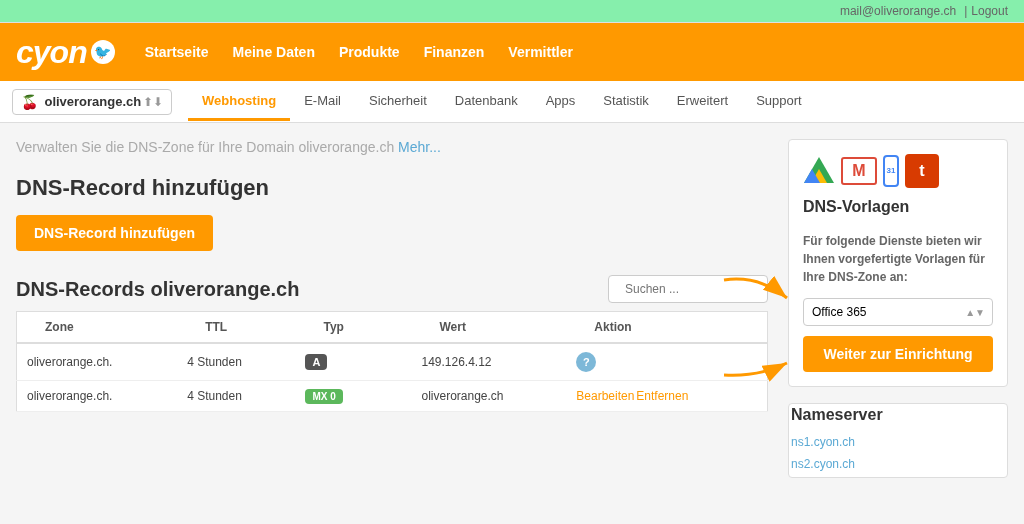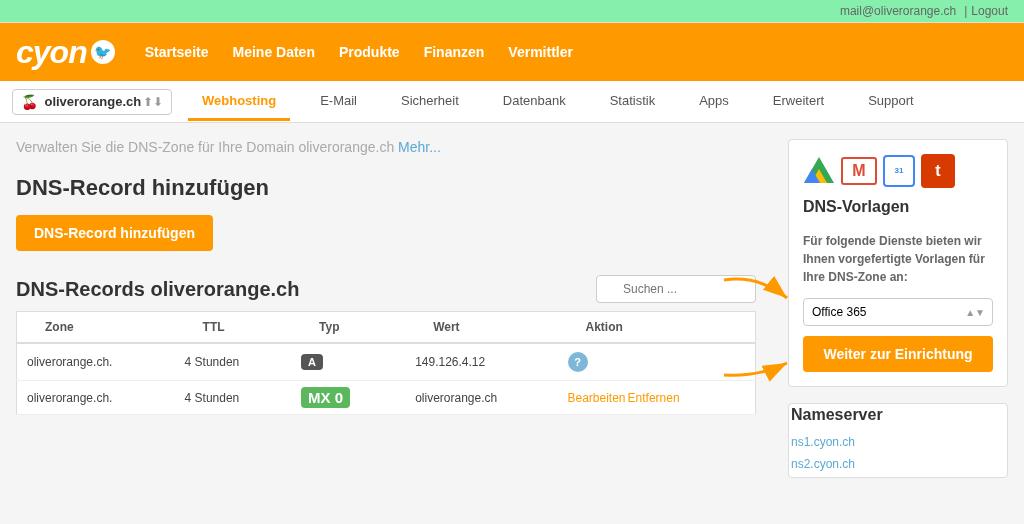--- a/index.html
+++ b/index.html
@@ -79,41 +79,41 @@
       margin-right: 16px;
       min-width: 160px;
       background: white;
     }
     .domain-cherry { margin-right: 6px; font-size: 14px; }
     .domain-name { font-size: 13px; font-weight: bold; color: #333; flex: 1; }
     .domain-arrow { color: #999; font-size: 12px; }
 
     .tab-nav {
       display: flex;
-      gap: 16px;
+      gap: 0;
     }
     .tab-item {
       padding: 10px 14px;
       font-size: 13px;
       color: #555;
       cursor: pointer;
       border-bottom: 3px solid transparent;
       white-space: nowrap;
     }
     .tab-item.active {
       color: #f90;
       border-bottom: 3px solid #f90;
       font-weight: bold;
     }
 
     
     .content {
       display: flex;
       padding: 16px;
-      gap: 32px;
+      gap: 20px;
       background: #f5f5f5;
     }
 
     .main-content {
       flex: 1;
     }
 
     .intro-text {
       color: #aaa;
       font-size: 14px;
@@ -149,21 +149,21 @@
       align-items: center;
       justify-content: space-between;
       margin-bottom: 8px;
     }
     .records-title {
       font-size: 20px;
       font-weight: bold;
       color: #333;
     }
     .search-input {
-      padding: 6px 26px;
+      padding: 6px 16px;
       border: 1px solid #ccc;
       border-radius: 4px;
       font-size: 12px;
       color: #aaa;
       width: 160px;
     }
 
     .records-table {
       width: 100%;
       border-collapse: collapse;
@@ -193,21 +193,21 @@
       border-radius: 4px;
       font-weight: bold;
       font-size: 11px;
     }
     .type-badge-mx {
       background: #5cb85c;
       color: white;
       padding: 2px 7px;
       border-radius: 4px;
       font-weight: bold;
-      font-size: 15px;
+      font-size: 10px;
     }
     .help-icon {
       background: #7db8d8;
       color: white;
       border-radius: 50%;
       width: 20px;
       height: 20px;
       display: inline-flex;
       align-items: center;
       justify-content: center;
@@ -245,21 +245,21 @@
       border: 2px solid #dd4b39;
       border-radius: 3px;
       display: flex;
       align-items: center;
       justify-content: center;
       font-size: 16px;
       color: #dd4b39;
       font-weight: bold;
     }
     .icon-gcal {
-      width: 32px; height: 32px;
+      width: 16px; height: 32px;
       background: white;
       border: 2px solid #4285f4;
       border-radius: 4px;
       display: flex;
       align-items: center;
       justify-content: center;
       font-size: 13px;
       font-weight: bold;
       color: #333;
     }
@@ -371,22 +371,22 @@
   <div class="domain-selector">
     <span class="domain-cherry">🍒</span>
     <span class="domain-name">oliverorange.ch</span>
     <span class="domain-arrow">⬆⬇</span>
   </div>
   <div class="tab-nav">
     <div class="tab-item active">Webhosting</div>
     <div class="tab-item">E-Mail</div>
     <div class="tab-item">Sicherheit</div>
     <div class="tab-item">Datenbank</div>
+    <div class="tab-item">Apps</div>
     <div class="tab-item">Statistik</div>
-    <div class="tab-item">Apps</div>
     <div class="tab-item">Erweitert</div>
     <div class="tab-item">Support</div>
   </div>
 </div>
 
 <div class="content">
 
   <div class="main-content">
     <p class="intro-text">
       <span>Verwalten Sie die DNS-Zone für Ihre Domain oliverorange.ch</span>

